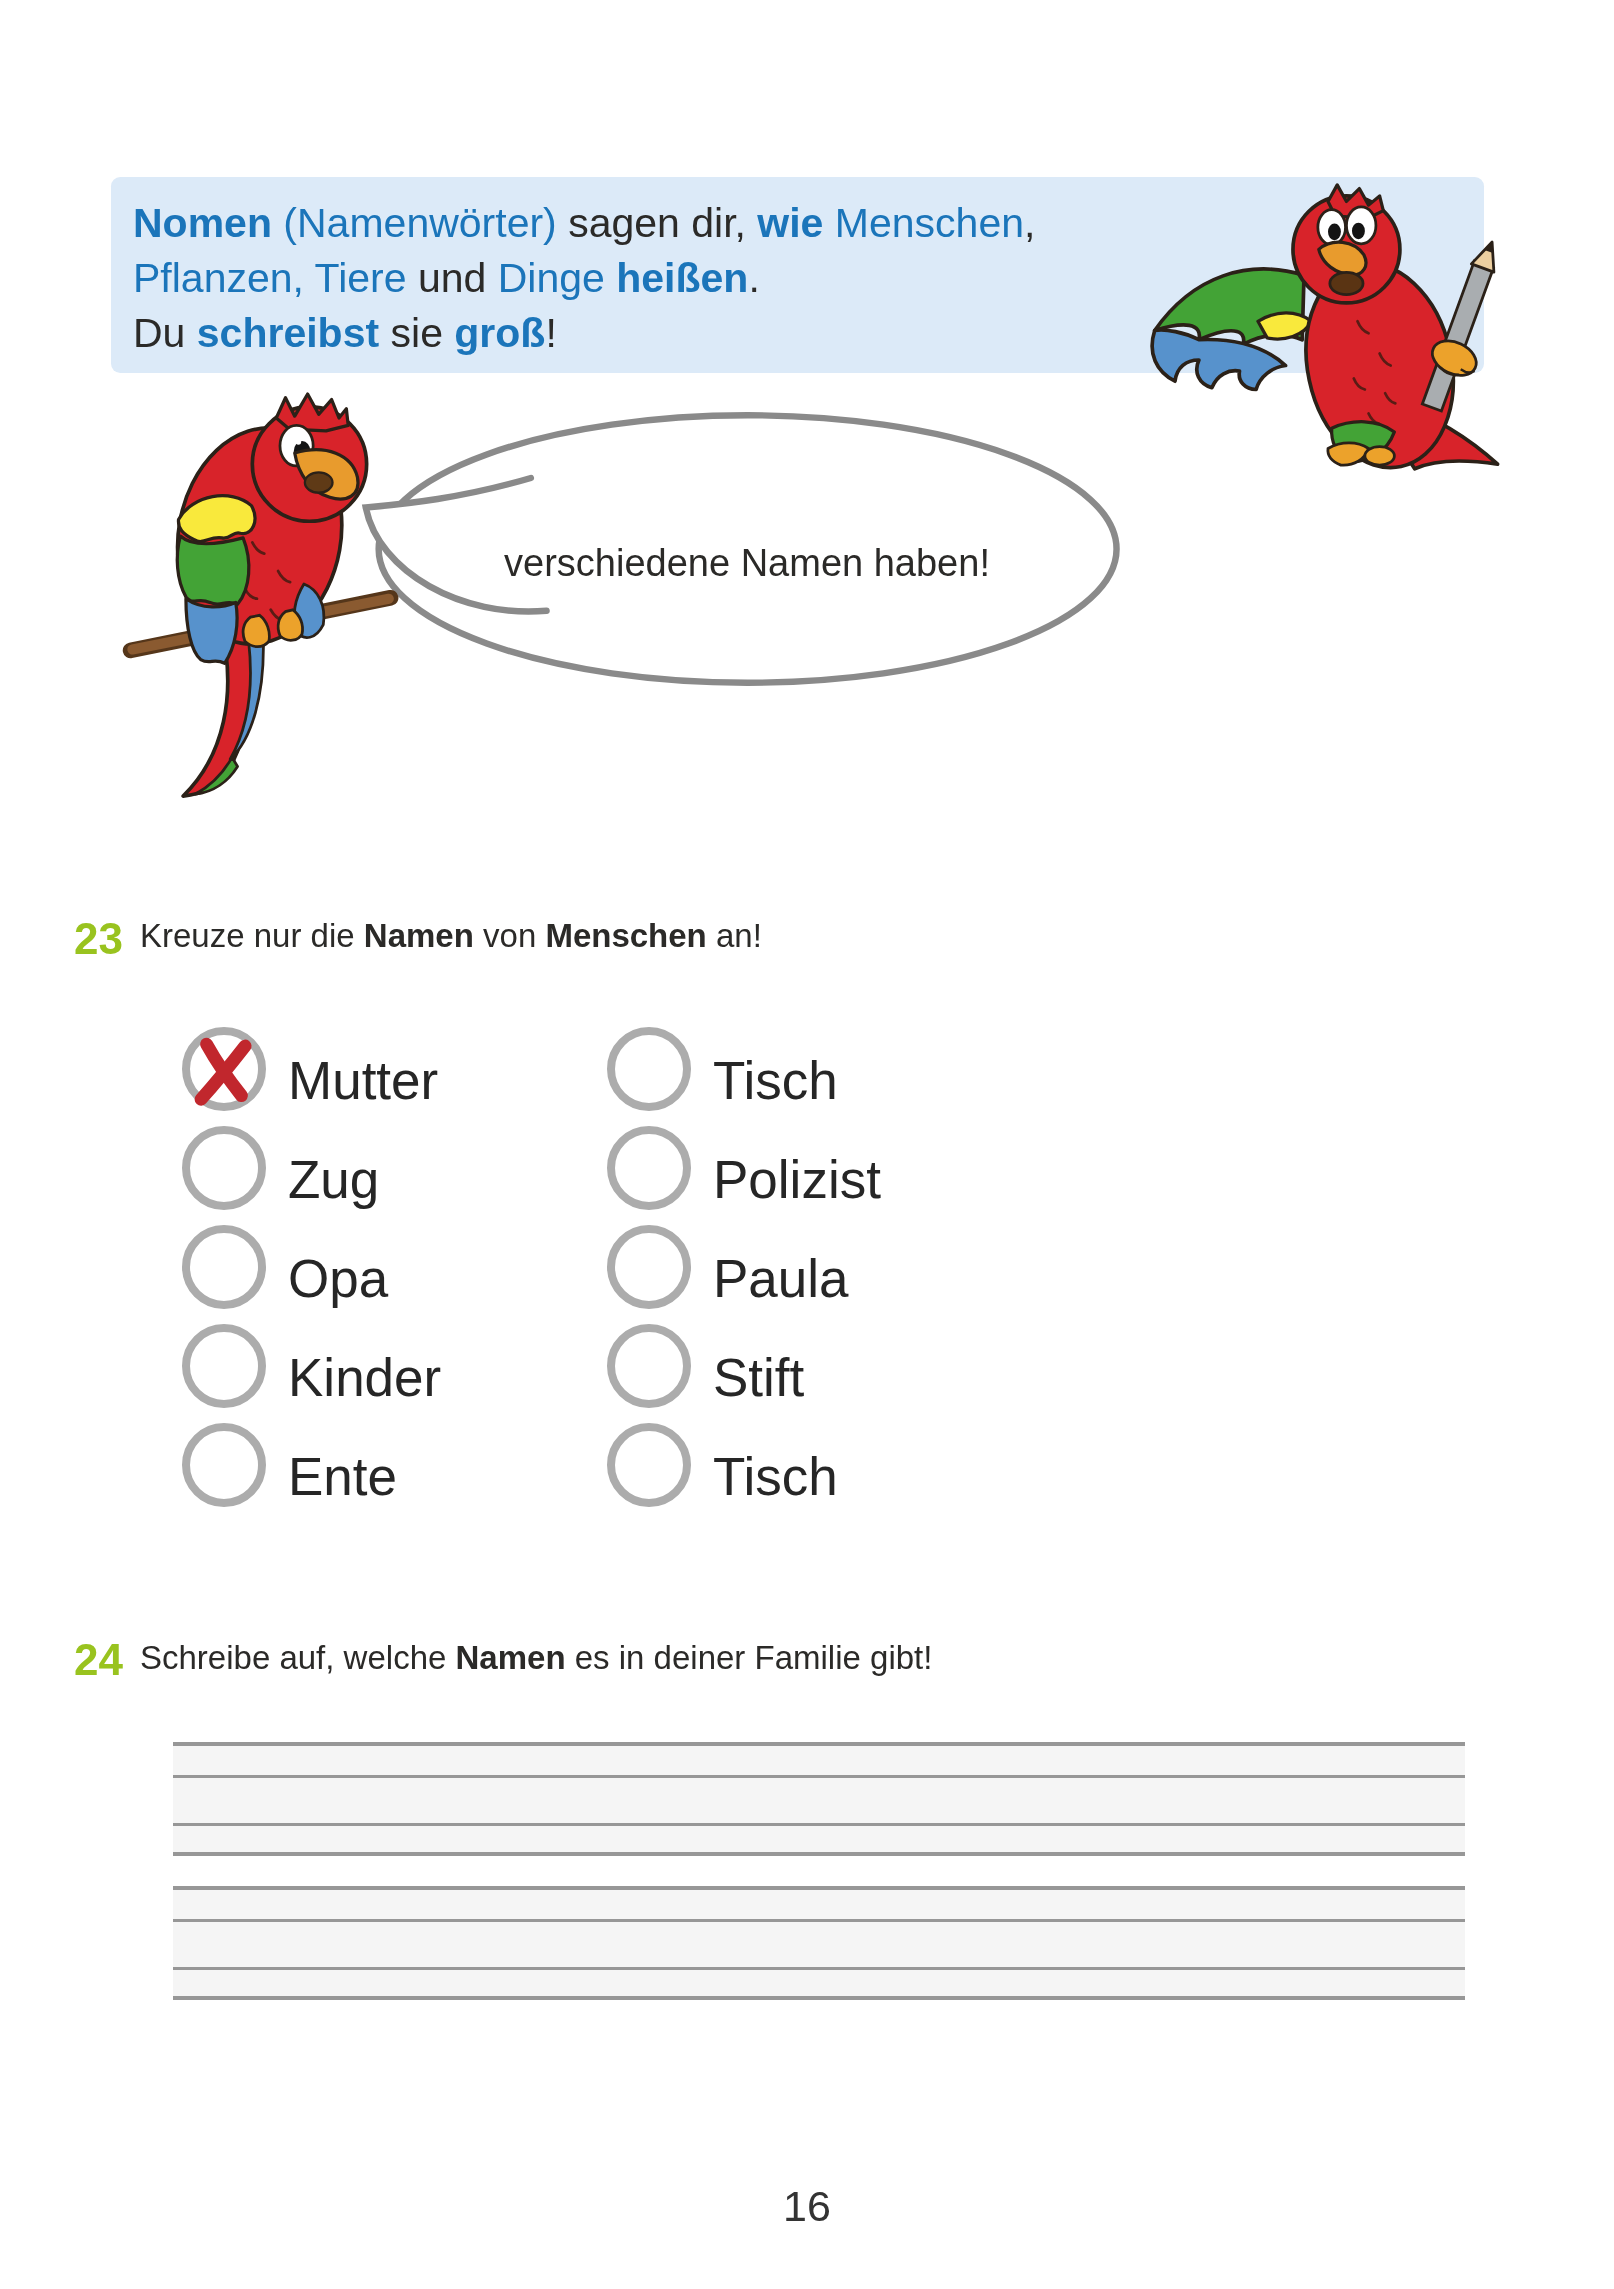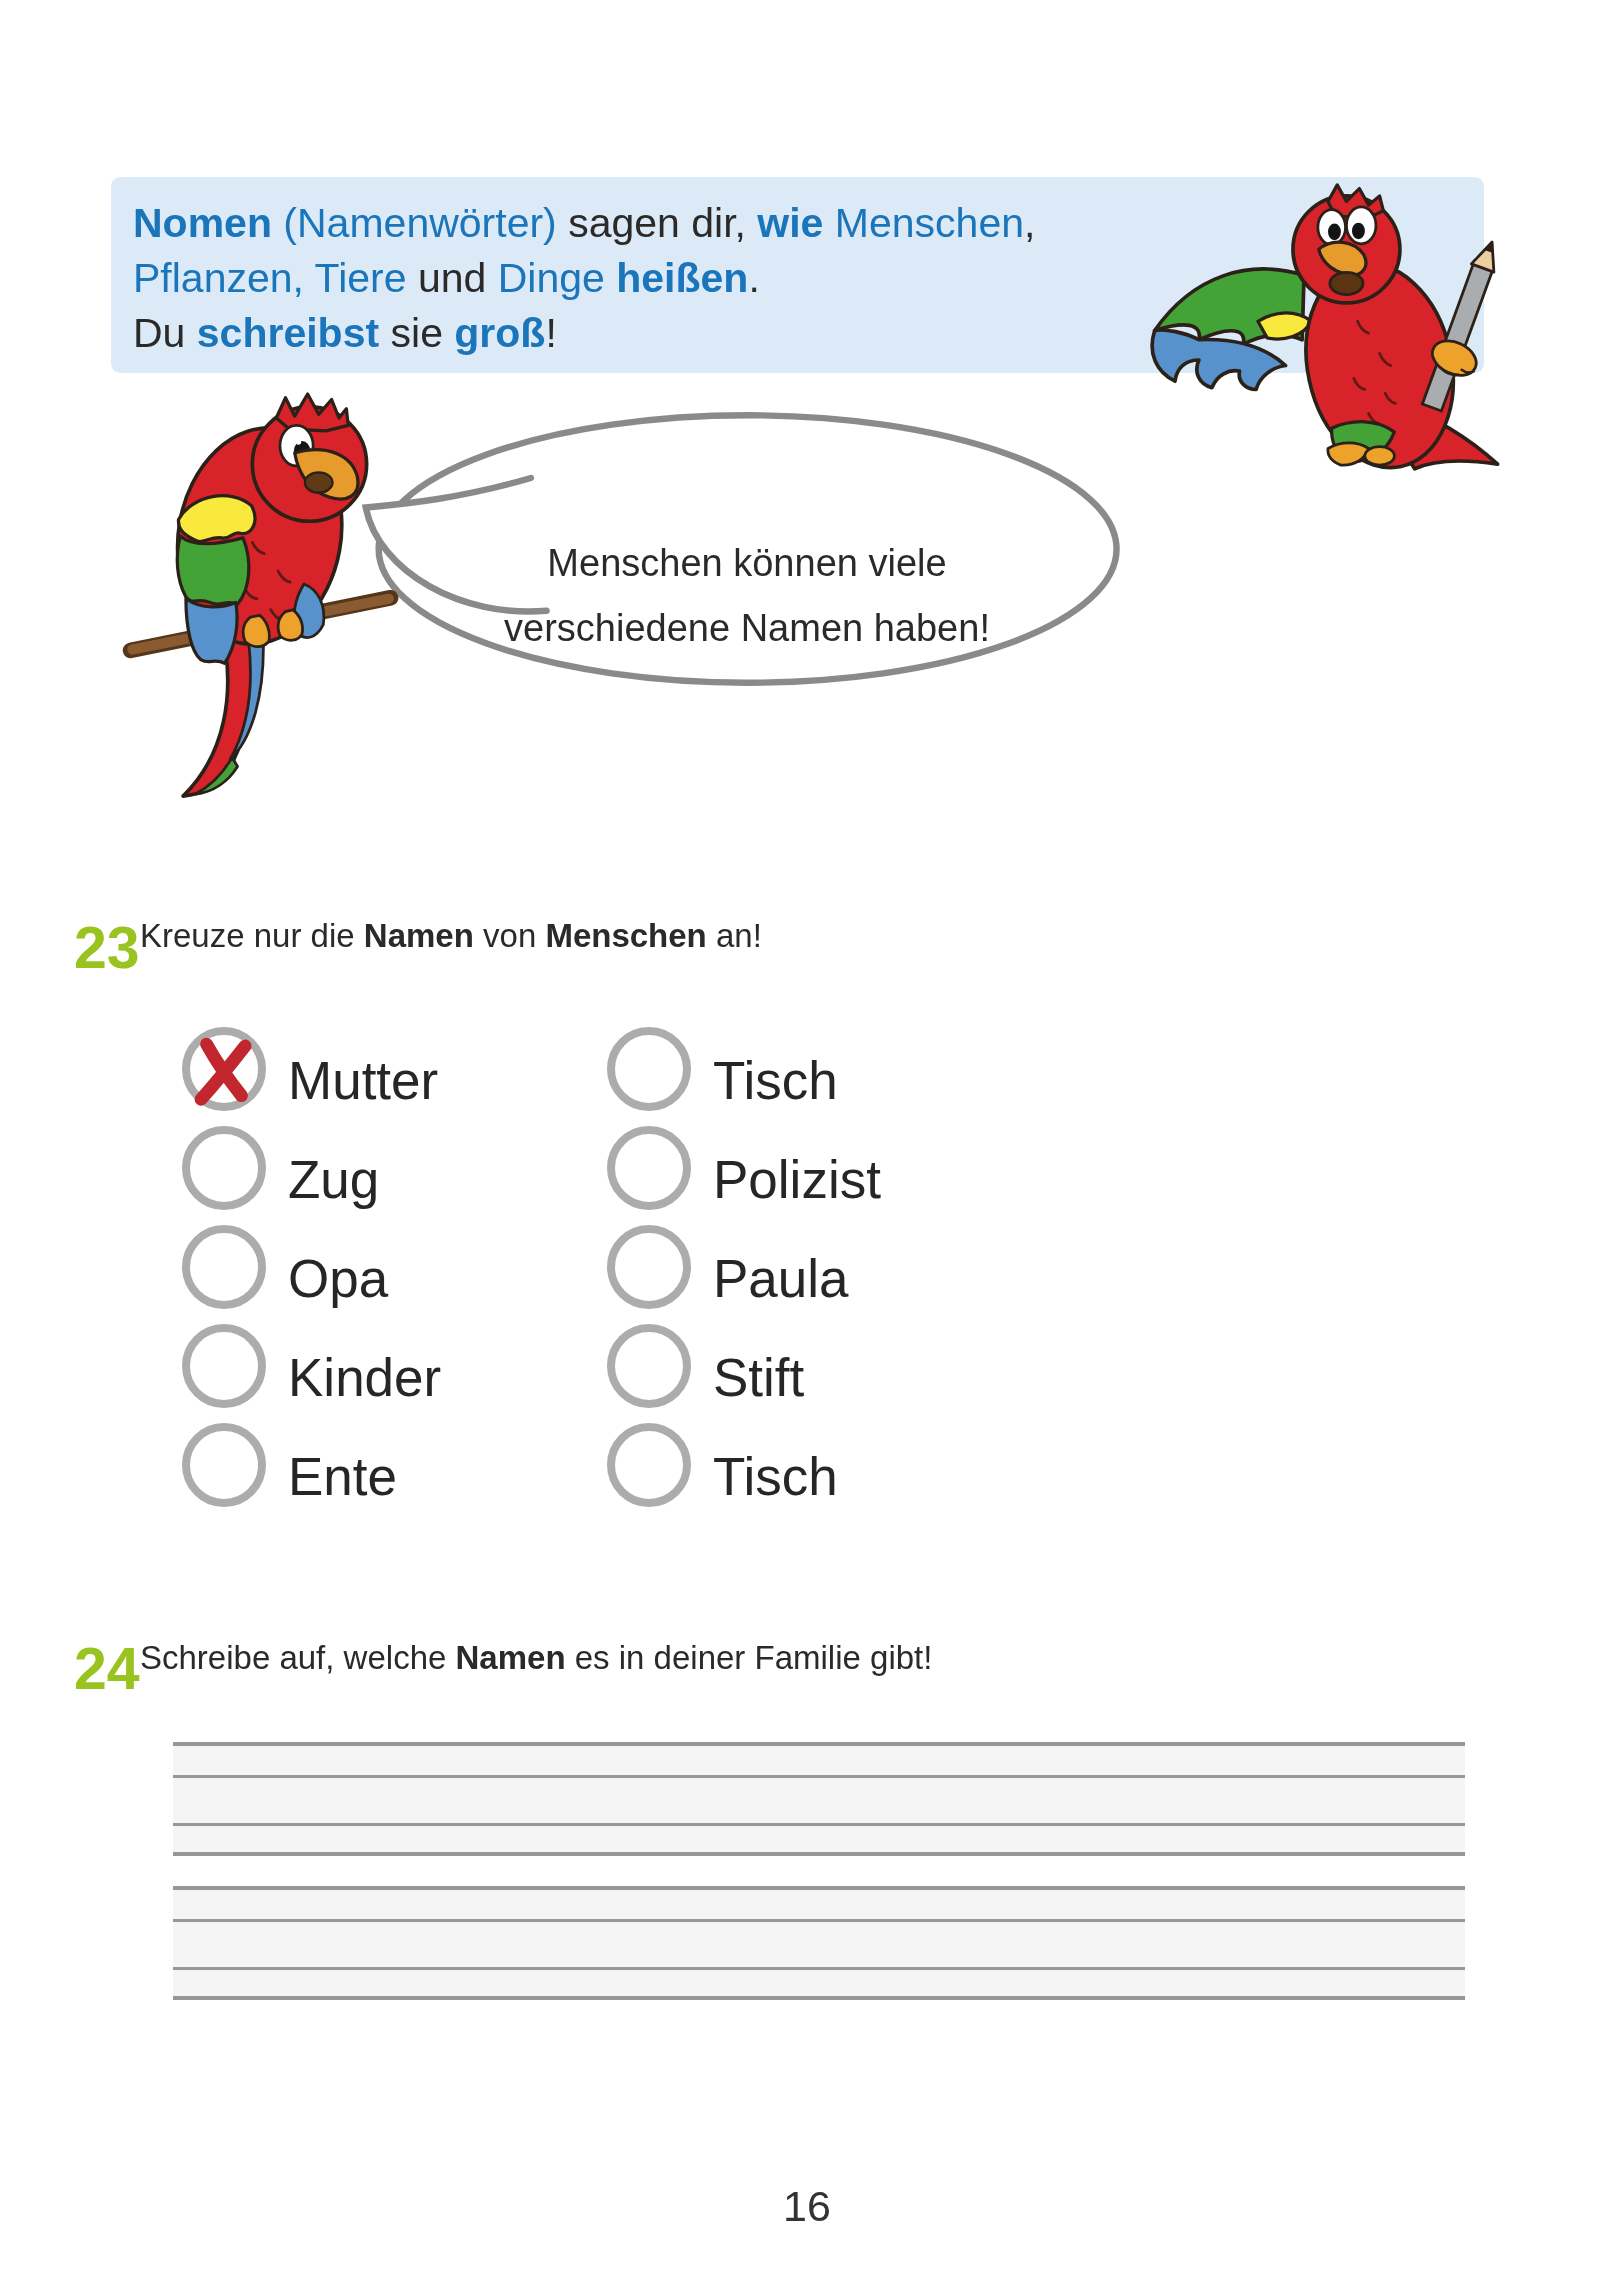--- a/index.html
+++ b/index.html
@@ -16,21 +16,21 @@
 
   
   .ill{position:absolute;}
   #parrot-right{left:1147px;top:183px;}
   #bubble{left:351px;top:406px;}
   #parrot-left{left:114px;top:390px;}
   .bubble-text{position:absolute;left:461px;top:531px;width:572px;text-align:center;
                font-size:38px;line-height:65px;color:var(--text-dark,#2b2a28);}
 
   
-  .ex-number{position:absolute;font-size:59px;font-weight:bold;color:var(--number-green,#99c31f);}
+  .ex-number{position:absolute;font-size:44px;font-weight:bold;color:var(--number-green,#99c31f);}
   #ex23-num{left:74px;top:914px;}
   #ex24-num{left:74px;top:1635px;}
   .ex-prompt{position:absolute;font-size:33px;color:var(--text-dark,#2b2a28);white-space:nowrap;}
   #ex23-prompt{left:140px;top:917px;}
   #ex24-prompt{left:140px;top:1639px;}
 
   
   .cbx-grid{position:absolute;left:0;top:1012px;width:1614px;height:503px;}
   .cbx-col{position:absolute;top:0;display:flex;flex-direction:column;}
   .cbx-col:nth-child(1){left:182px;}
@@ -97,21 +97,20 @@
     <path d="M196 288 C210 280 228 280 240 288 C236 300 224 307 210 306 C200 302 195 296 196 288 Z" fill="#eca22b" stroke="#2b2118" stroke-width="3"></path>
     <ellipse cx="252" cy="296" rx="16" ry="10" fill="#eca22b" stroke="#2b2118" stroke-width="3"></ellipse>
   </svg>
 
   <svg id="bubble" class="ill" width="784" height="286" viewBox="0 0 850 310">
     <ellipse cx="430" cy="155" rx="400" ry="145" fill="#fff" stroke="#8a8a8a" stroke-width="7"></ellipse>
     <path d="M195 78 C120 100 60 106 16 110 C30 180 120 230 212 222 L195 78 Z" fill="#fff"></path>
     <path d="M195 78 C120 100 60 106 16 110 C30 180 120 230 212 222" fill="none" stroke="#8a8a8a" stroke-width="7" stroke-linecap="round"></path>
   </svg>
   <div class="bubble-text">
-    <div>Menschen können viele</div>
     <div>verschiedene Namen haben!</div>
   </div>
 
   <svg id="parrot-left" class="ill" width="343" height="411" viewBox="0 0 372 445">
 
     <path d="M115 252 C135 330 118 398 75 440 C95 438 112 430 122 415 C145 380 155 315 152 250 Z" fill="#d8232a" stroke="#2b2118" stroke-width="4" stroke-linejoin="round"></path>
     <path d="M146 272 C152 325 144 368 126 400 C150 378 163 330 162 272 Z" fill="#5792cc" stroke="#2b2118" stroke-width="3" stroke-linejoin="round"></path>
     <path d="M128 398 C118 416 103 430 88 438 C108 436 124 424 134 408 Z" fill="#43a336" stroke="#2b2118" stroke-width="3" stroke-linejoin="round"></path>
 
     <path d="M18 282 L300 225" stroke="#55361a" stroke-width="17" stroke-linecap="round"></path>

